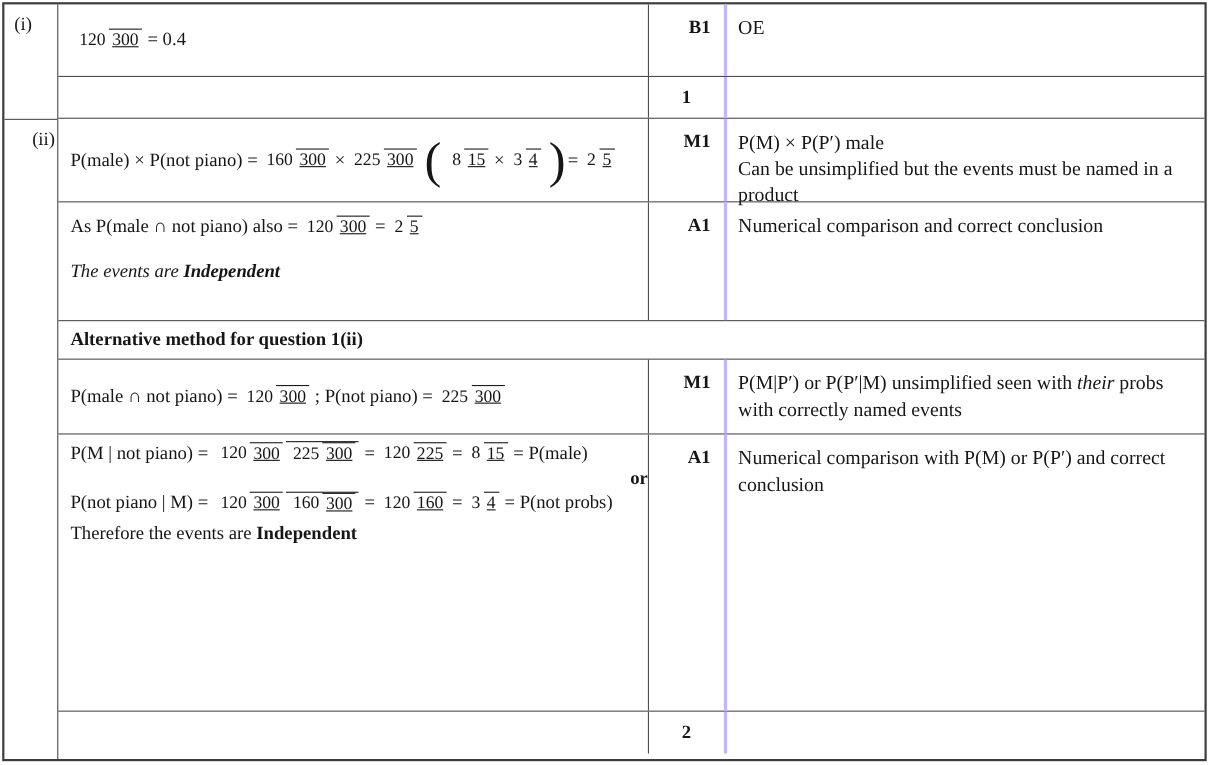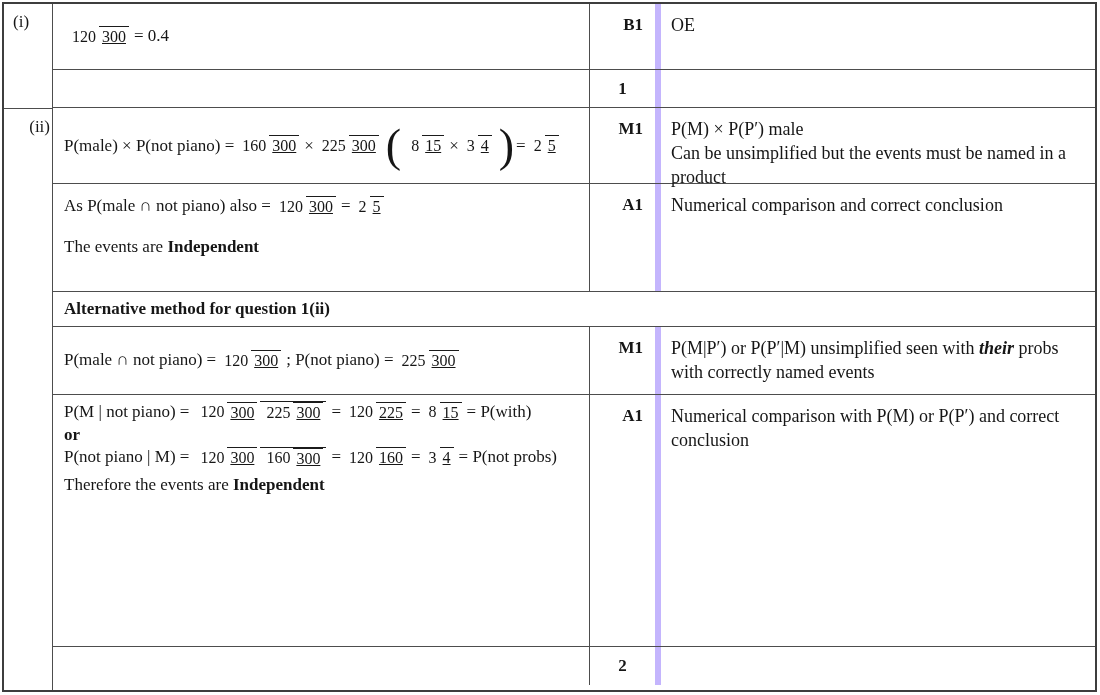--- a/index.html
+++ b/index.html
@@ -19,42 +19,42 @@
   .pcell{box-sizing:border-box;padding:8px 2px 0 9px;font-size:17px;}
   .p1{height:105px;border-bottom:1px solid #4d4d4d;}
   .p2{flex:1;text-align:right;}
   
   .right-col{flex:1;display:flex;flex-direction:column;min-width:0;}
   .row{display:flex;border-bottom:1px solid #4d4d4d;box-sizing:border-box;flex:none;min-width:0;}
   .r0{height:66px}.r1{height:38px}.r2{height:76px}.r3{height:108px}
   .r4{height:35px}.r5{height:68px}.r6{height:252px}.r7{height:38px;border-bottom:none}
   .acell{width:537px;flex:none;border-right:1px solid #4d4d4d;box-sizing:border-box;
          display:flex;flex-direction:column;padding-left:11px;overflow:hidden;}
-  .mcell{width:71px;flex:none;border-right:6px solid #c4b5fd;box-sizing:border-box;
+  .mcell{width:71px;flex:none;border-right:3px solid #c4b5fd;box-sizing:border-box;
          text-align:right;padding:11px 12px 0 0;font-weight:bold;font-size:17px;}
   .ccell{flex:1;box-sizing:border-box;padding:10px 14px 0 10px;font-size:18px;line-height:1.32;min-width:0;}
   .row.total .mcell{display:flex;align-items:center;justify-content:center;padding:0;}
   .spancell{flex:1;display:flex;align-items:center;padding-left:11px;font-size:17px;}
   
   .r0 .acell{justify-content:center;}
   .r2 .acell{justify-content:center;}
   .r3 .acell{padding-top:12px;}
-  .r3 .acell .l1{margin-top:20px;}
+  .r3 .acell .l1{margin-top:20px;font-style:italic;}
   .r5 .acell{justify-content:center;}
   .r6 .acell{padding-top:6px;}
-  .r6 .acell .l1{margin-top:2px;}
+  .r6 .acell .l1{margin-top:2px;justify-content:flex-end;}
   .r6 .acell .l2{margin-top:2px;}
   .r6 .acell .l3{margin-top:7px;}
   
   .fline{display:flex;align-items:center;font-size:17px;flex:none;}
   .ftxt{white-space:pre;}
   .cline{display:block;}
   .cline span{white-space:pre-wrap;}
   .bold{font-weight:bold;}
-  .it{font-style:italic;font-weight:bold;}
+  .it{font-style:italic;}
   
   .frac{display:inline-flex;flex-direction:row;align-items:center;margin:0 5px;
         font-size:16px;line-height:1.22;text-align:center;flex:none;}
   .frac .fn{display:block;padding:0 3px;}
   .frac .fd{display:block;border-top:1px solid #1b1b1b;padding:0 3px;text-decoration:underline;}
   .frac .frac{margin:0;}
   .frac .fn .frac .fd, .frac .fd .frac .fd{border-top:1px solid #1b1b1b;}
   
   .paren{font-size:46px;line-height:1;height:52px;display:flex;align-items:center;
          margin:0 2px;font-weight:400;flex:none;}
@@ -204,21 +204,21 @@
             <span class="ftxt">=</span>
             <span class="frac">
               <span class="fn">120</span>
               <span class="fd">225</span>
             </span>
             <span class="ftxt">=</span>
             <span class="frac">
               <span class="fn">8</span>
               <span class="fd">15</span>
             </span>
-            <span class="ftxt">= P(with)</span>
+            <span class="ftxt">= P(male)</span>
           </div>
           <div class="fline l1">
             <span class="ftxt bold">or</span>
           </div>
           <div class="fline l2">
             <span class="ftxt">P(not piano | M) =</span>
             <span class="frac">
               <span class="fn"><span class="frac">
                   <span class="fn">120</span>
                   <span class="fd">300</span>

